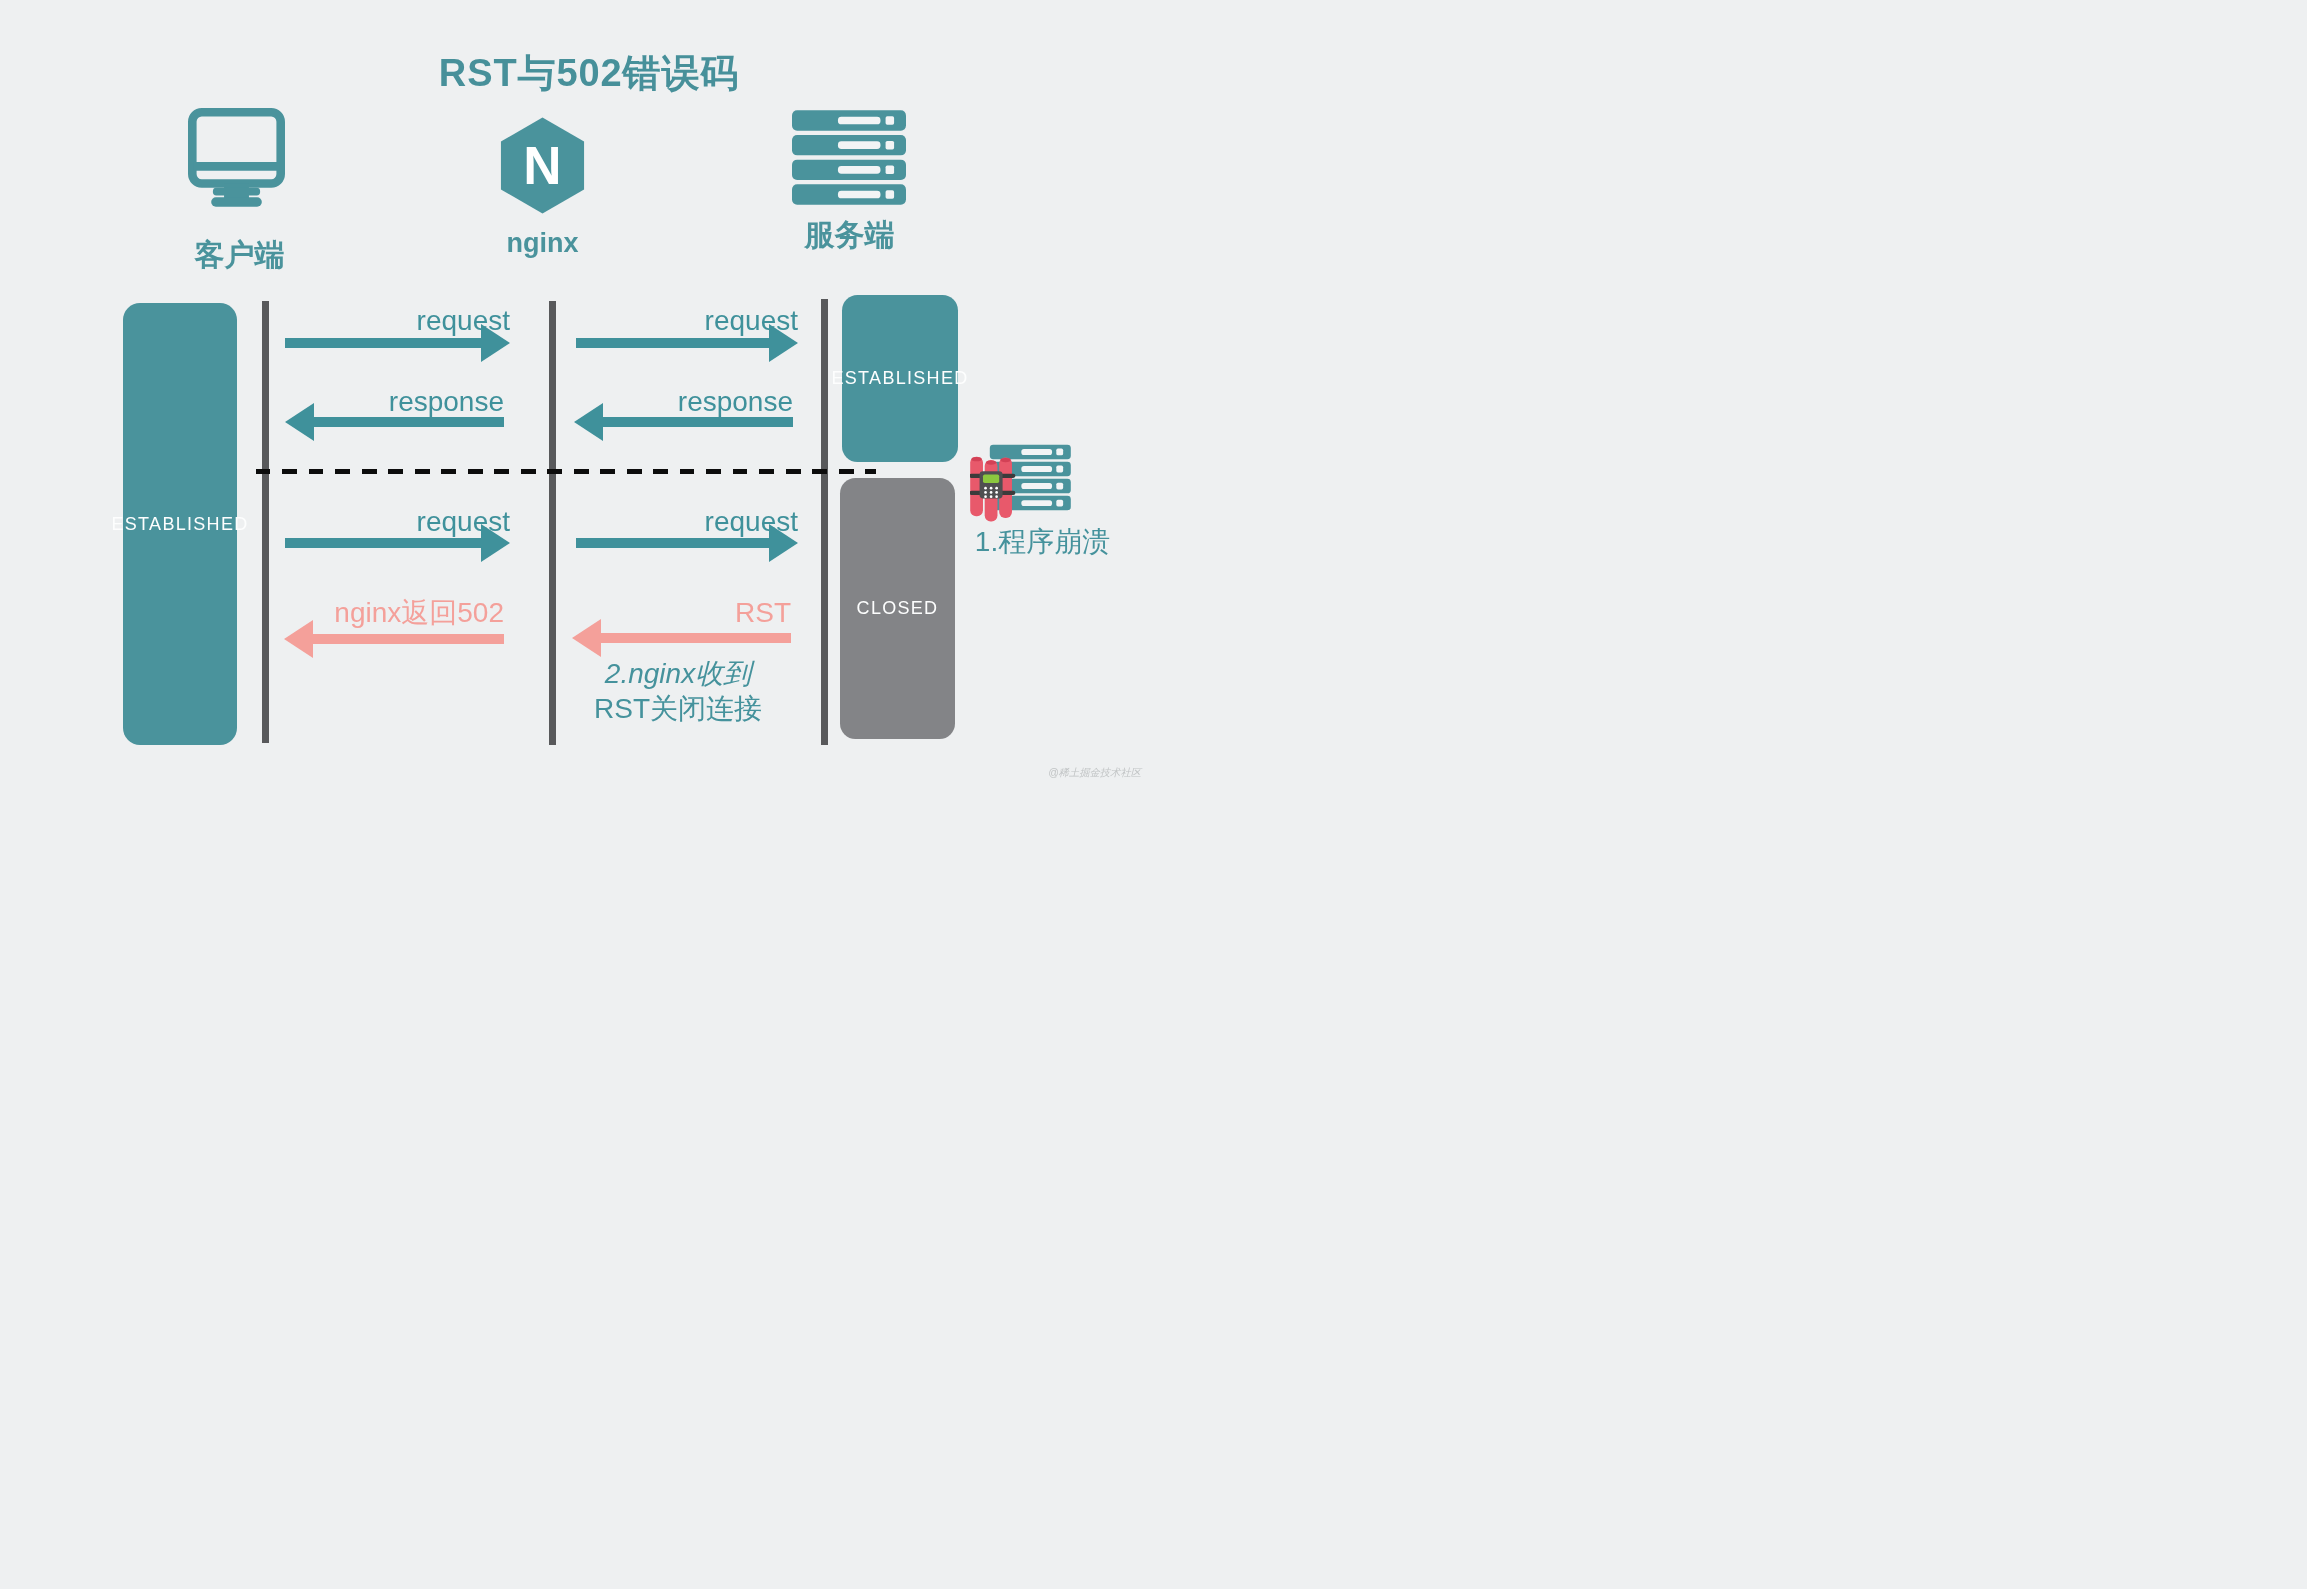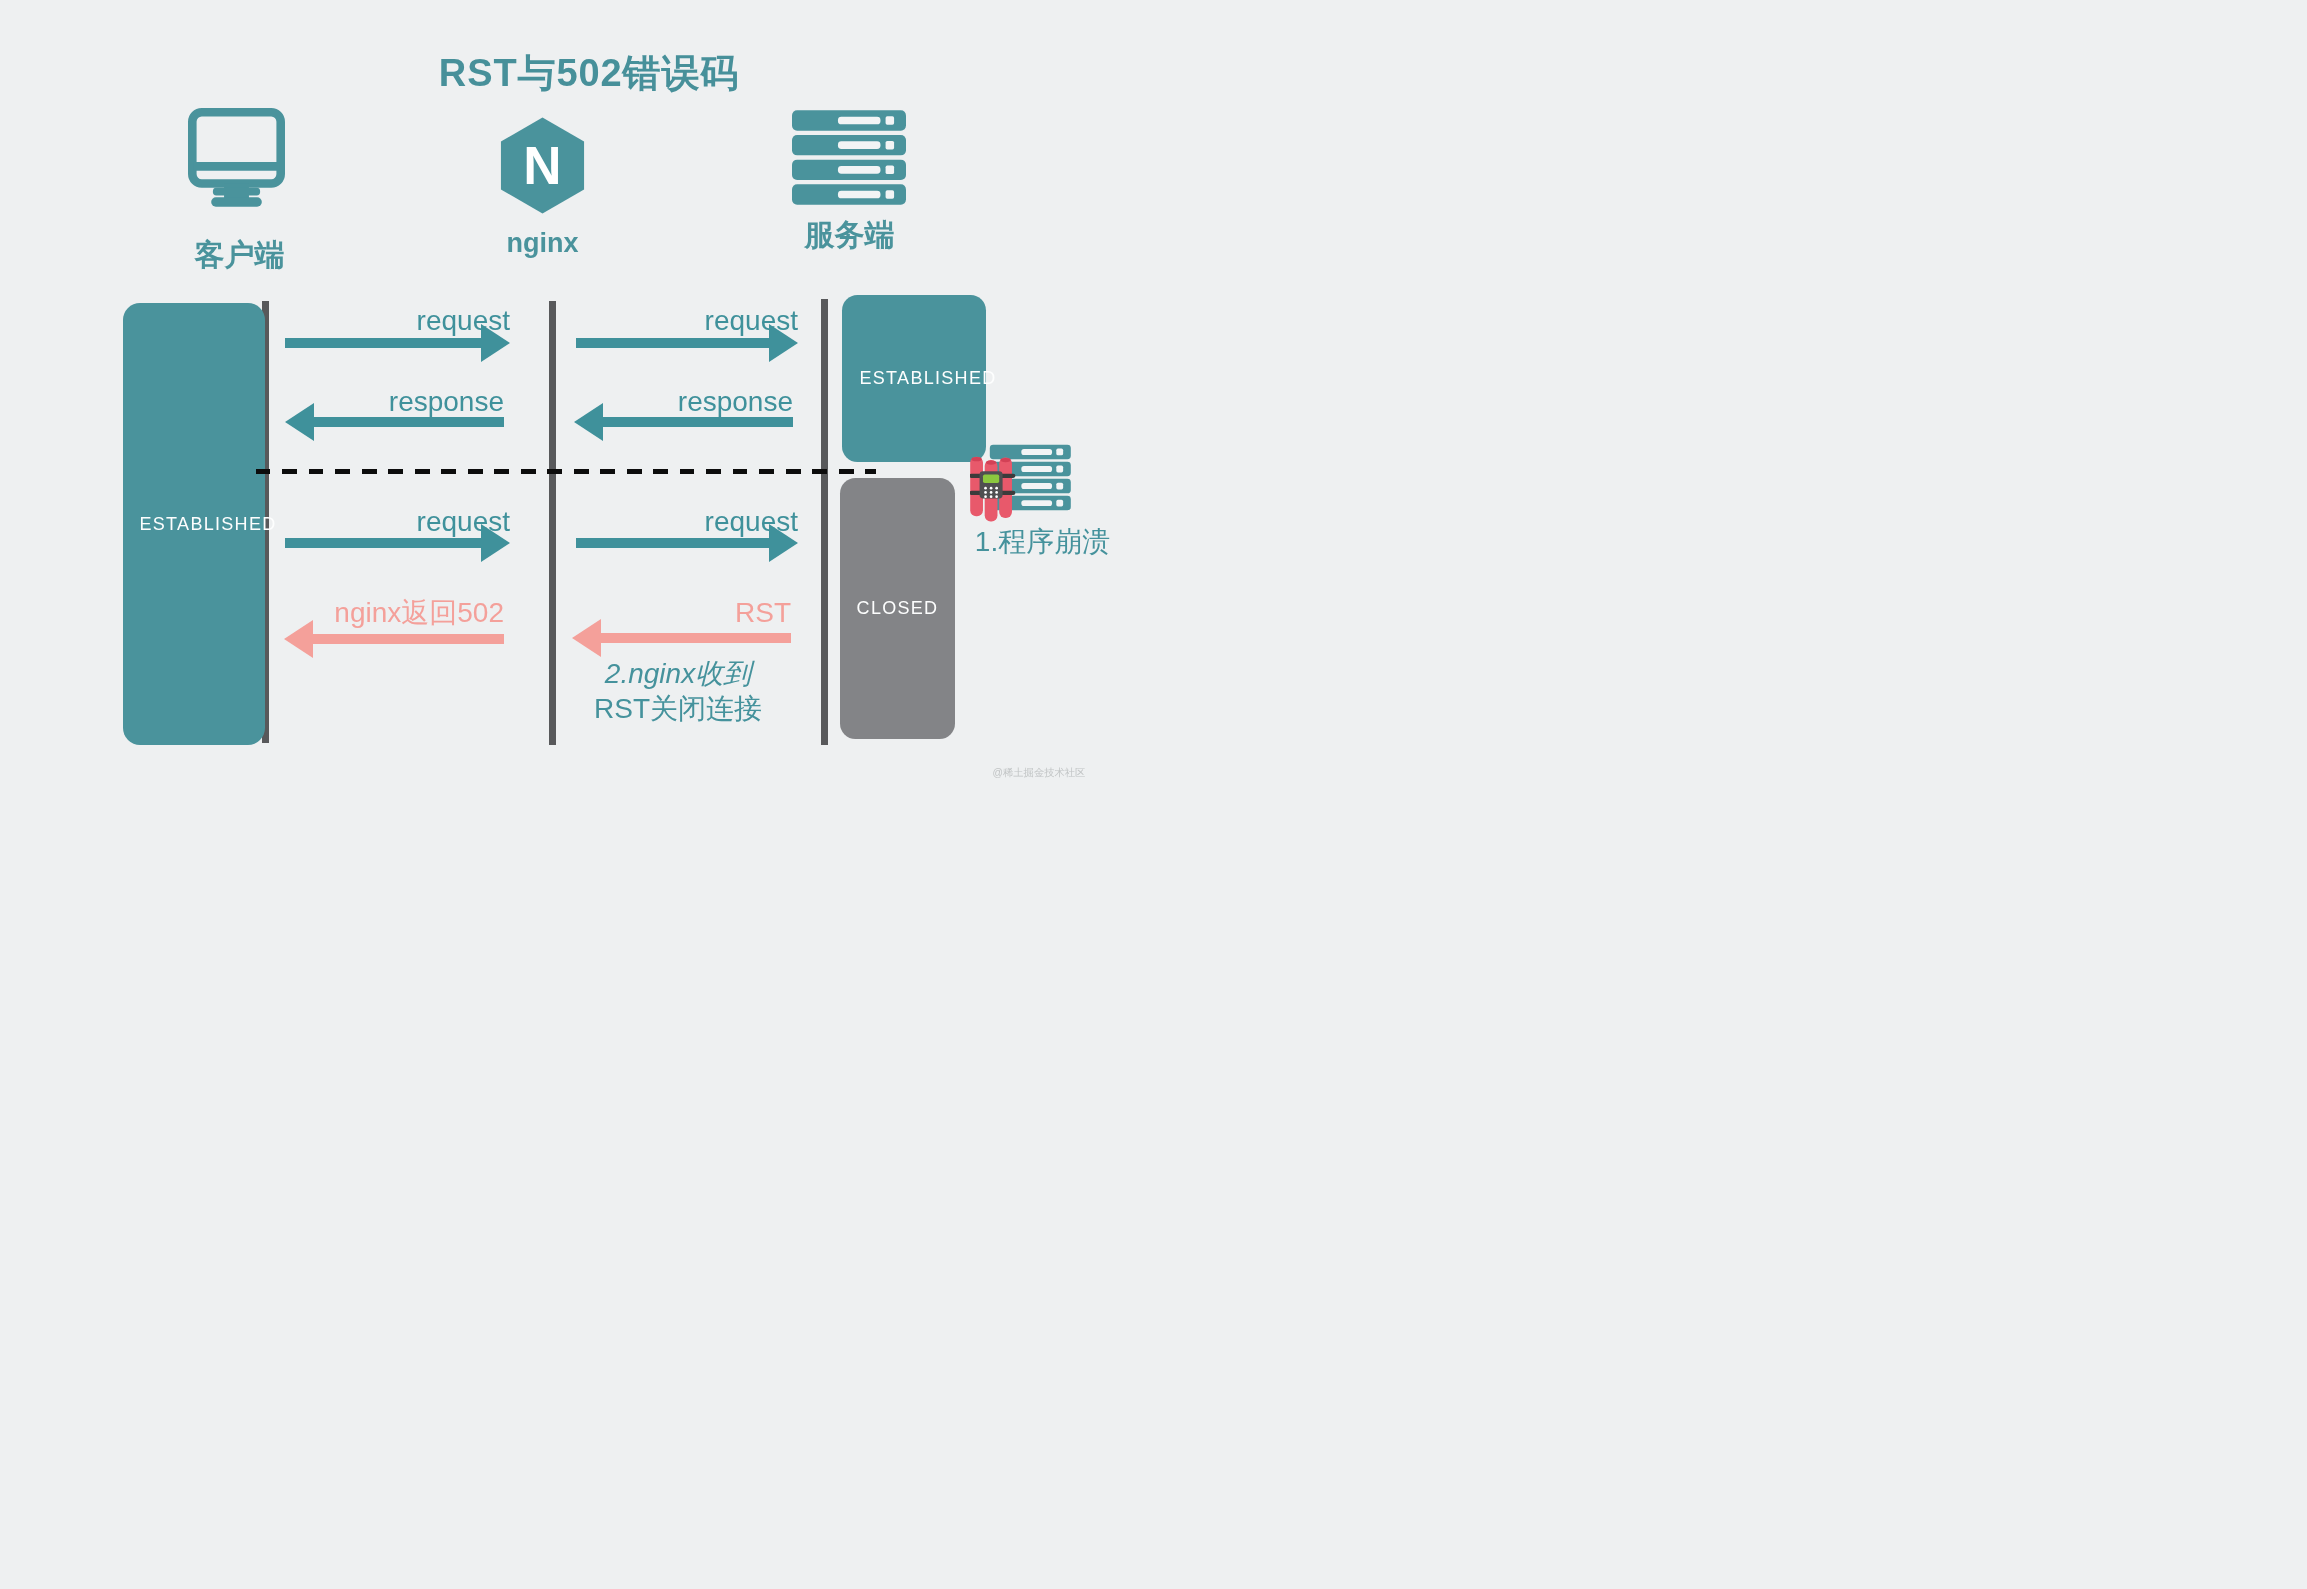--- a/index.html
+++ b/index.html
@@ -3,21 +3,21 @@
 <meta charset="utf-8">
 <style>
   html,body{margin:0;padding:0;background:#eef0f1;}
   .canvas{position:relative;width:1154px;height:795px;background:#eef0f1;overflow:hidden;
           font-family:"Liberation Sans","DejaVu Sans",sans-serif;}
   .abs{position:absolute;}
   .title{width:100%;text-align:center;font-size:38px;font-weight:700;color:#47909a;letter-spacing:0.9px;margin-left:12px;}
   .entity-label{text-align:center;font-size:30px;font-weight:600;color:#4a939c;}
   .nginx-label{text-align:center;font-size:27px;font-weight:600;color:#4a939c;}
   .state-box{border-radius:17px;display:flex;align-items:center;justify-content:center;}
-  .state-box.teal{background:#4a939c;padding-left:28px;}
+  .state-box.teal{background:#4a939c;}
   .state-box.gray{background:#838487;}
   .state-text{color:#fdfefe;font-size:18px;font-weight:400;letter-spacing:1.3px;}
   .lifeline{width:6.8px;background:#58595b;}
   .dashed-line{height:5.1px;background:repeating-linear-gradient(to right,#0c0c0c 0 14.5px,transparent 14.5px 26.5px);}
   .msg-label{font-size:28px;font-weight:500;color:#3f919b;text-align:right;line-height:34px;}
   .msg-label.pink{color:#f4a09a;}
   .note-line{font-size:28px;font-weight:500;color:#45929c;text-align:center;line-height:35px;}
   .crash-label{font-size:28px;font-weight:500;color:#45929c;text-align:center;}
   .watermark{font-size:10.3px;color:#c1c4c5;}
   .arrow{height:38px;}
@@ -182,16 +182,16 @@
       <circle cx="18" cy="58" r="1.6"></circle>
         <circle cx="24.5" cy="58" r="1.6"></circle>
         <circle cx="31" cy="58" r="1.6"></circle>
       <circle cx="18" cy="63" r="1.6"></circle>
         <circle cx="24.5" cy="63" r="1.6"></circle>
         <circle cx="31" cy="63" r="1.6"></circle>
     </g>
   </svg>
   <div class="abs crash-label" style="left:940px;top:523px;width:205px;">1.程序崩溃</div>
 
-  <div class="abs watermark" style="left:992px;top:766px;width:94px;text-align:center;">@稀土掘金技术社区</div>
+  <div class="abs watermark" style="left:1047px;top:766px;width:94px;text-align:right;font-style:italic;">@稀土掘金技术社区</div>
 
 </div>
 
 
 </body></html>

